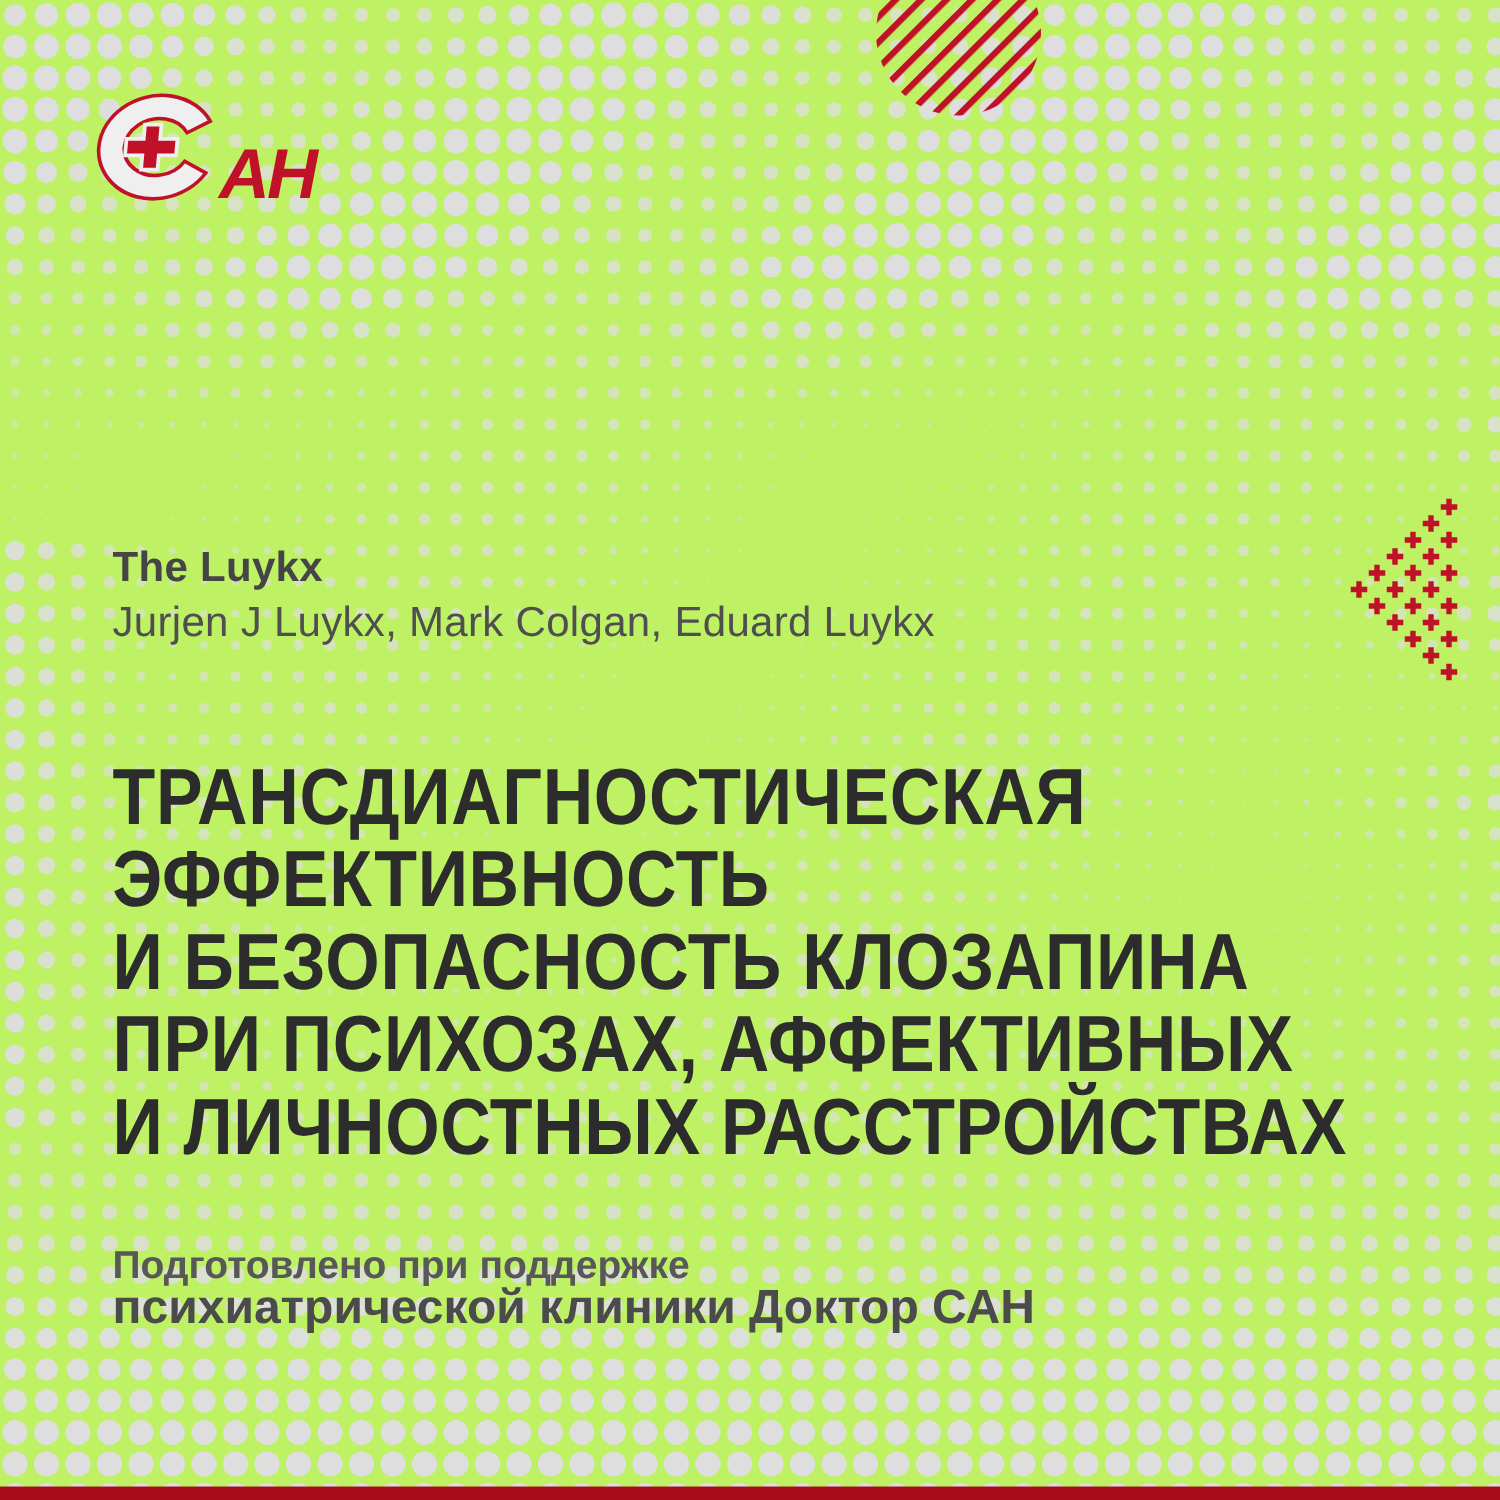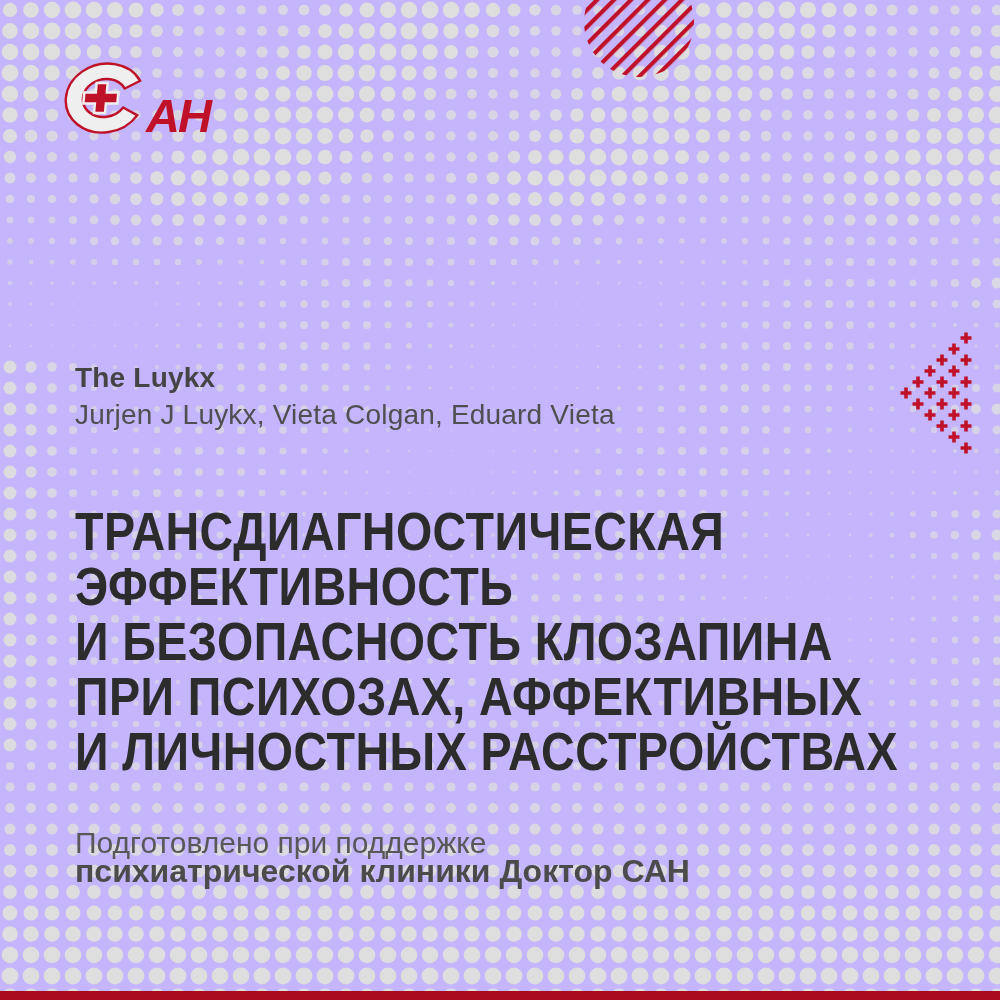--- a/index.html
+++ b/index.html
@@ -64,41 +64,41 @@
   }
   .title .line { display: block; white-space: nowrap; }
 
   .footer {
     position: absolute;
     left: 75px; top: 829px;
     z-index: 3;
     line-height: 28px;
   }
   .footer-line1 {
-    font-size: 30px;
-    font-weight: 400;
+    font-size: 26px;
+    font-weight: 700;
     color: #585858;
   }
   .footer-line2 {
     font-size: 32px;
     font-weight: 700;
     color: #4b4b4b;
   }
 
   .bottom-bar {
     position: absolute;
     left: 0; top: 991px;
     width: 1000px; height: 9px;
     z-index: 4;
   }
 </style>
 </head>
 <body>
 
-<div class="canvas" style="background: #c4b5fd;">
+<div class="canvas" style="background: #bef264;">
 
   <svg id="decor-svg" viewBox="0 0 1000 1000">
     <defs>
       <pattern id="diag-stripes" width="12" height="12" patternUnits="userSpaceOnUse" patternTransform="rotate(45)">
         <rect x="0" y="0" width="4.2" height="12" class="stripe-fill" fill="#bf1228"></rect>
       </pattern>
     </defs>
     <g id="dots-layer">
         <circle cx="10" cy="10" r="7.2" fill="#dedede" fill-opacity="0.99"></circle>
         <circle cx="31" cy="10" r="7.8" fill="#dedede" fill-opacity="1.00"></circle>
@@ -2436,21 +2436,21 @@
       <g transform="translate(4,0) skewX(-5)">
         <path id="logo-c" d="M 75.8 53.3 A 39 34.5 0 1 1 75.8 18.8 L 61.1 26.5 A 22 19 0 1 0 61.1 45.5 Z" fill="#efefef" stroke="#bf1228" stroke-width="2.4"></path>
         <path id="logo-cross" d="M 32.5 21 h 11 v 9.5 h 11.5 v 11 h -11.5 v 9.5 h -11 v -9.5 h -11.5 v -11 h 11.5 Z" fill="#bf1228" stroke="#efefef" stroke-width="2.5"></path>
       </g>
       <text id="logo-letters" x="84" y="70" font-size="47" font-weight="700" font-style="italic" font-family="Liberation Sans, sans-serif" letter-spacing="-2" fill="#bf1228">АН</text>
     </svg>
   </div>
 
   <div class="source-block">
     <div class="journal">The Luykx</div>
-    <div class="authors">Jurjen J Luykx, Vieta Colgan, Eduard Vieta</div>
+    <div class="authors">Jurjen J Luykx, Mark Colgan, Eduard Luykx</div>
   </div>
 
   <h1 class="title" style="color: rgb(44, 44, 44);">
     <span class="line">ТРАНСДИАГНОСТИЧЕСКАЯ</span>
     <span class="line">ЭФФЕКТИВНОСТЬ</span>
     <span class="line">И БЕЗОПАСНОСТЬ КЛОЗАПИНА</span>
     <span class="line">ПРИ ПСИХОЗАХ, АФФЕКТИВНЫХ</span>
     <span class="line">И ЛИЧНОСТНЫХ РАССТРОЙСТВАХ</span>
   </h1>
 

